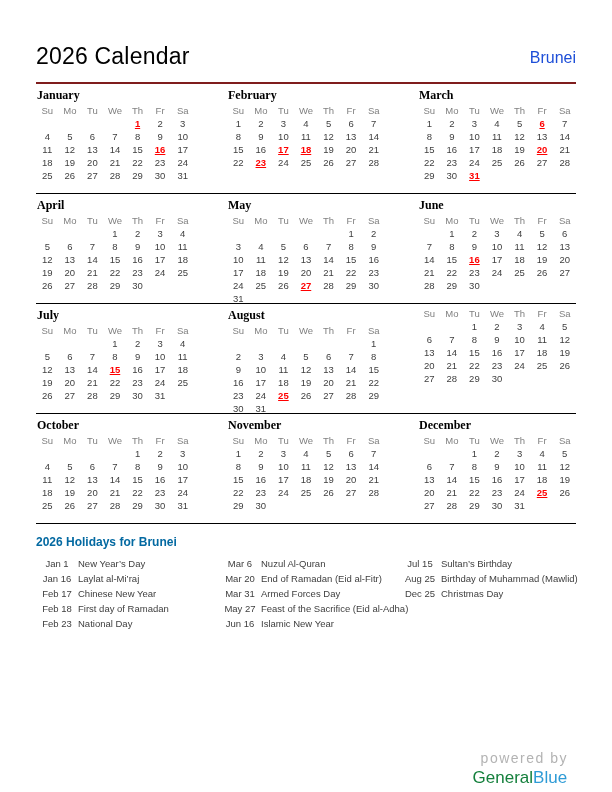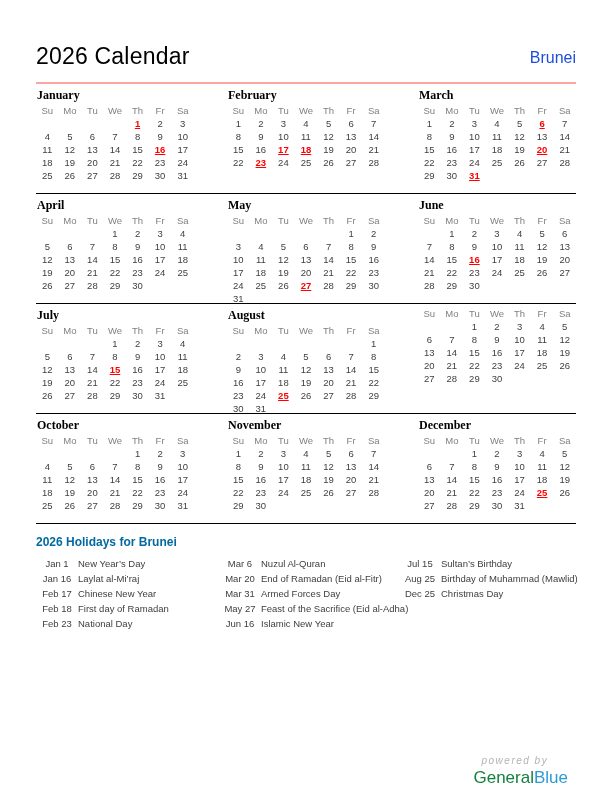--- a/index.html
+++ b/index.html
@@ -10,21 +10,21 @@
     width: 612px;
     height: 792px;
     margin: 0 auto;
     background: #ffffff;
     padding: 0 36px;
   }
   
   .header {
     margin-top: 45px;
     padding-bottom: 14px;
-    border-bottom: 2px solid #fca5a5;
+    border-bottom: 2px solid #7f1d1d;
     display: flex;
     align-items: flex-end;
     justify-content: space-between;
   }
   .page-title {
     font-size: 23px;
     font-weight: 400;
     color: #000000;
     line-height: 1;
     letter-spacing: 0.2px;
@@ -97,26 +97,25 @@
   }
   .holiday-date { display: inline-block; width: 42px; text-align: center; }
   
   .footer {
     position: absolute;
     right: 44px;
     bottom: 50px;
     text-align: left;
   }
   .powered-by {
-    font-size: 10px;
+    font-size: 14px;
     color: #b3b3b3;
     letter-spacing: 1.5px;
     margin-left: 8px;
     margin-bottom: 2px;
-    font-style: italic;
   }
   .brand { font-size: 17px; line-height: 19px; }
   .brand-general { color: #15803d; }
   .brand-blue { color: #2e9bd6; }
 </style>
 </head>
 <body>
 
 <div class="page">
 

